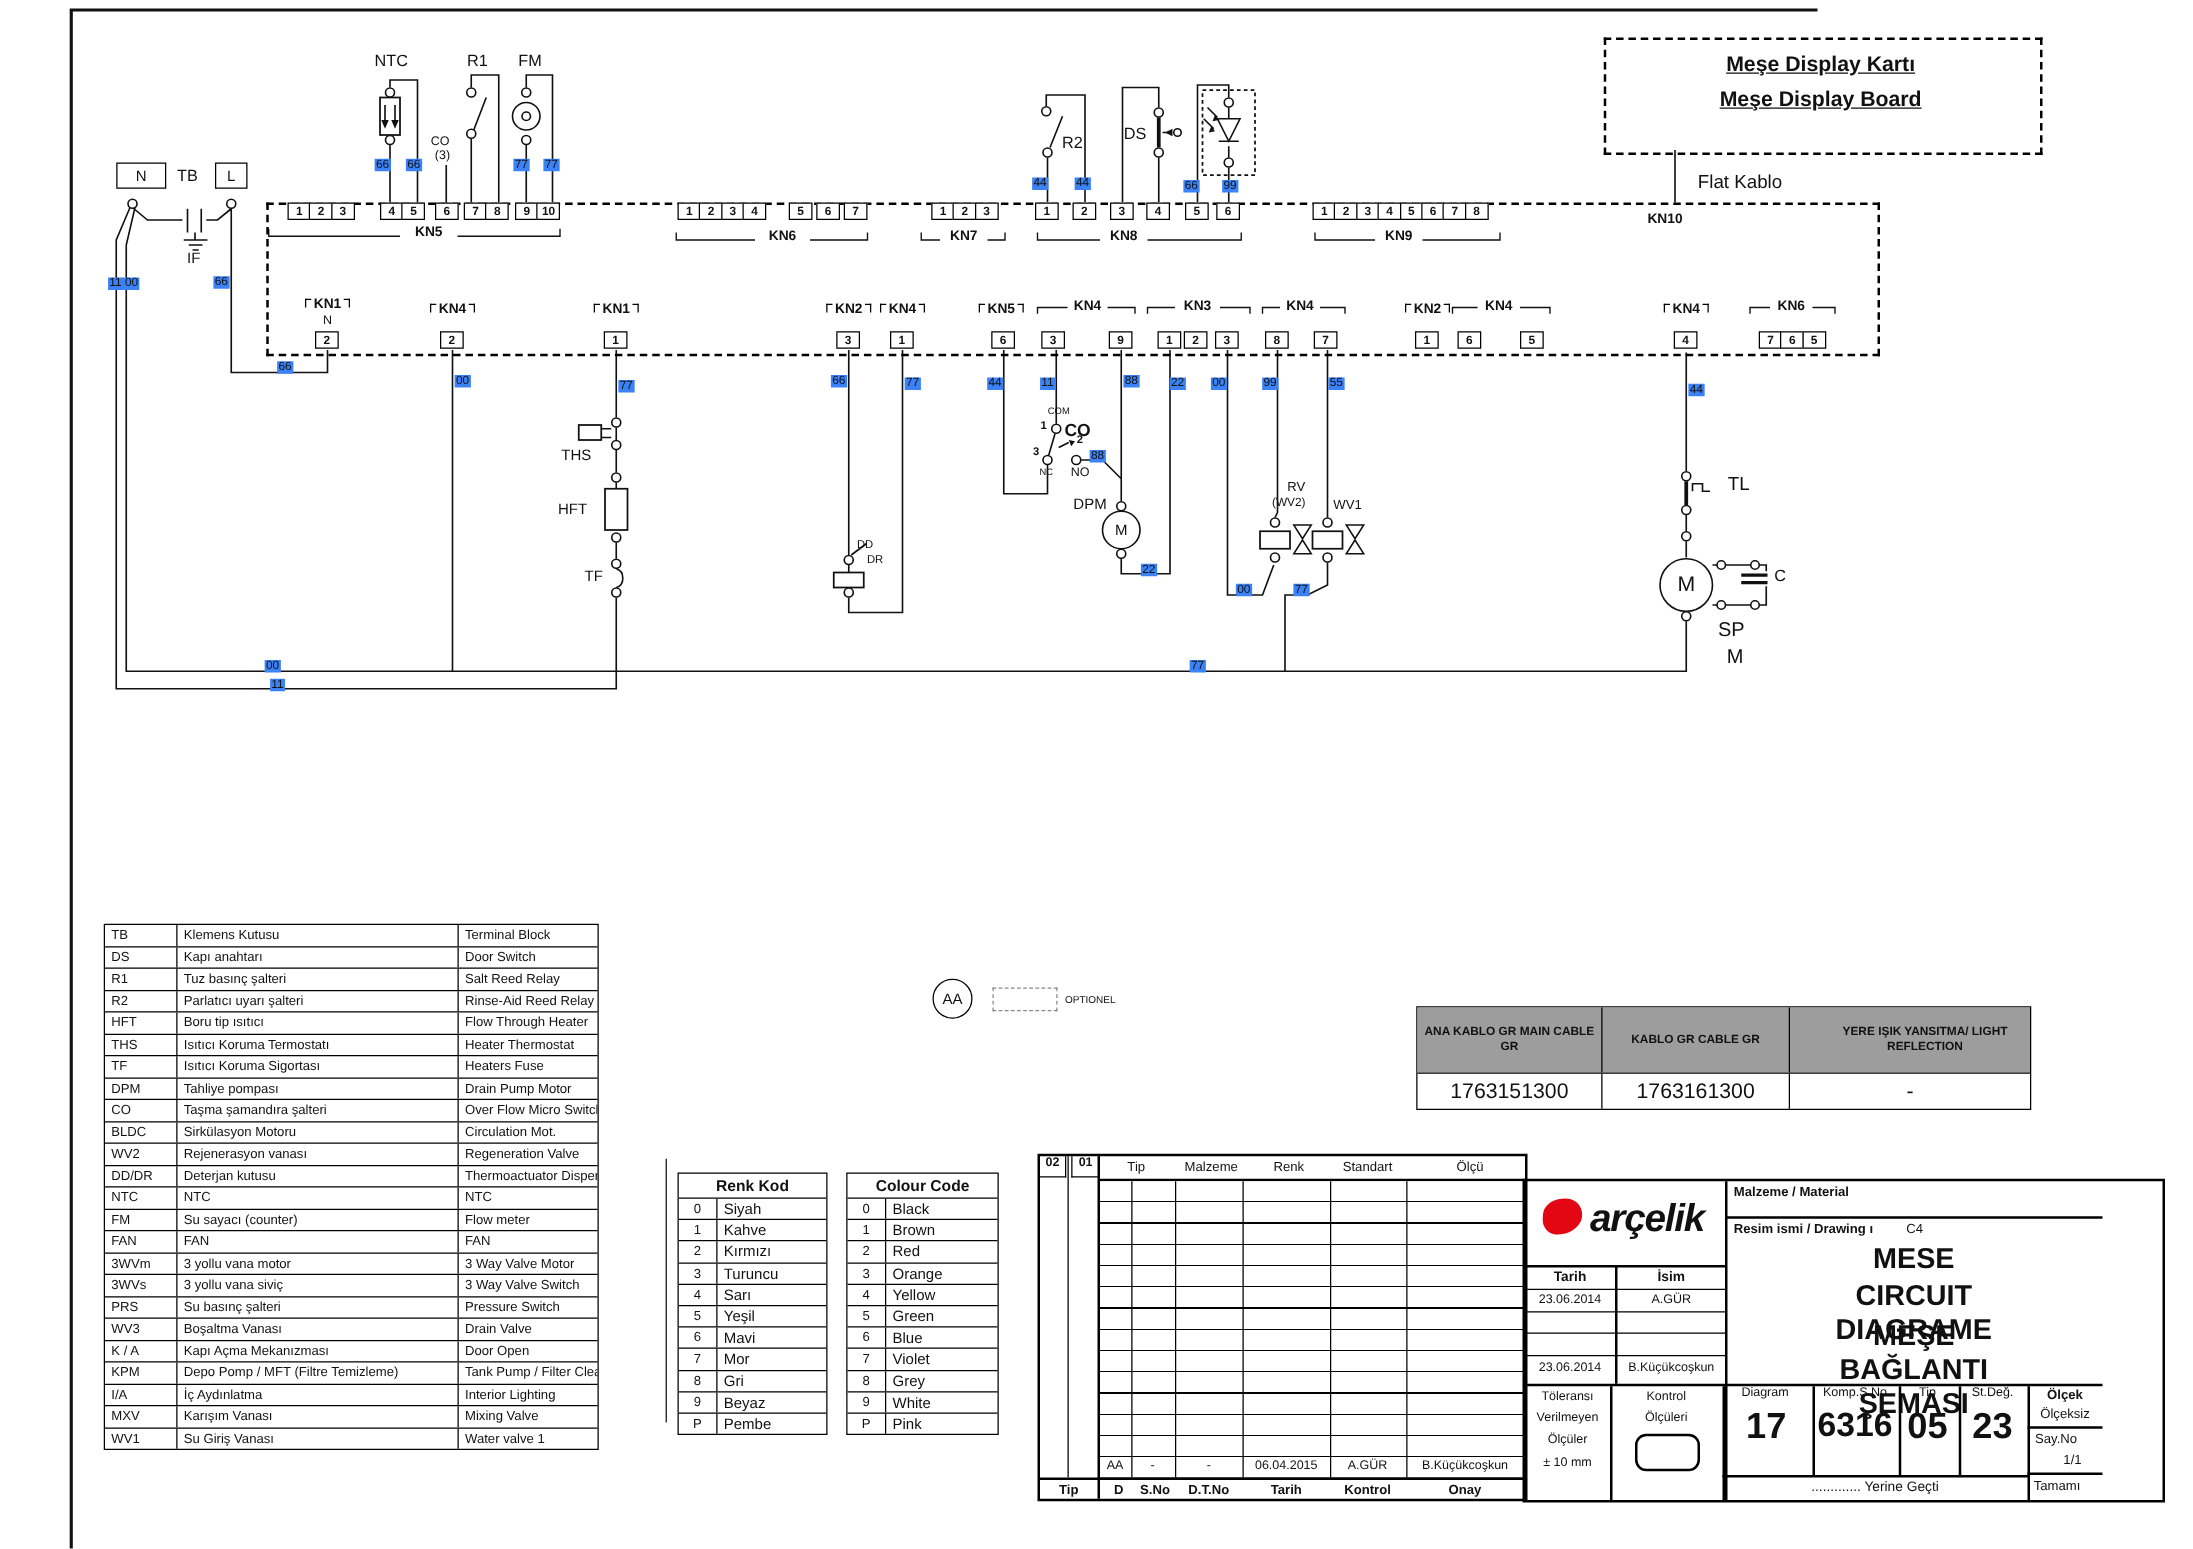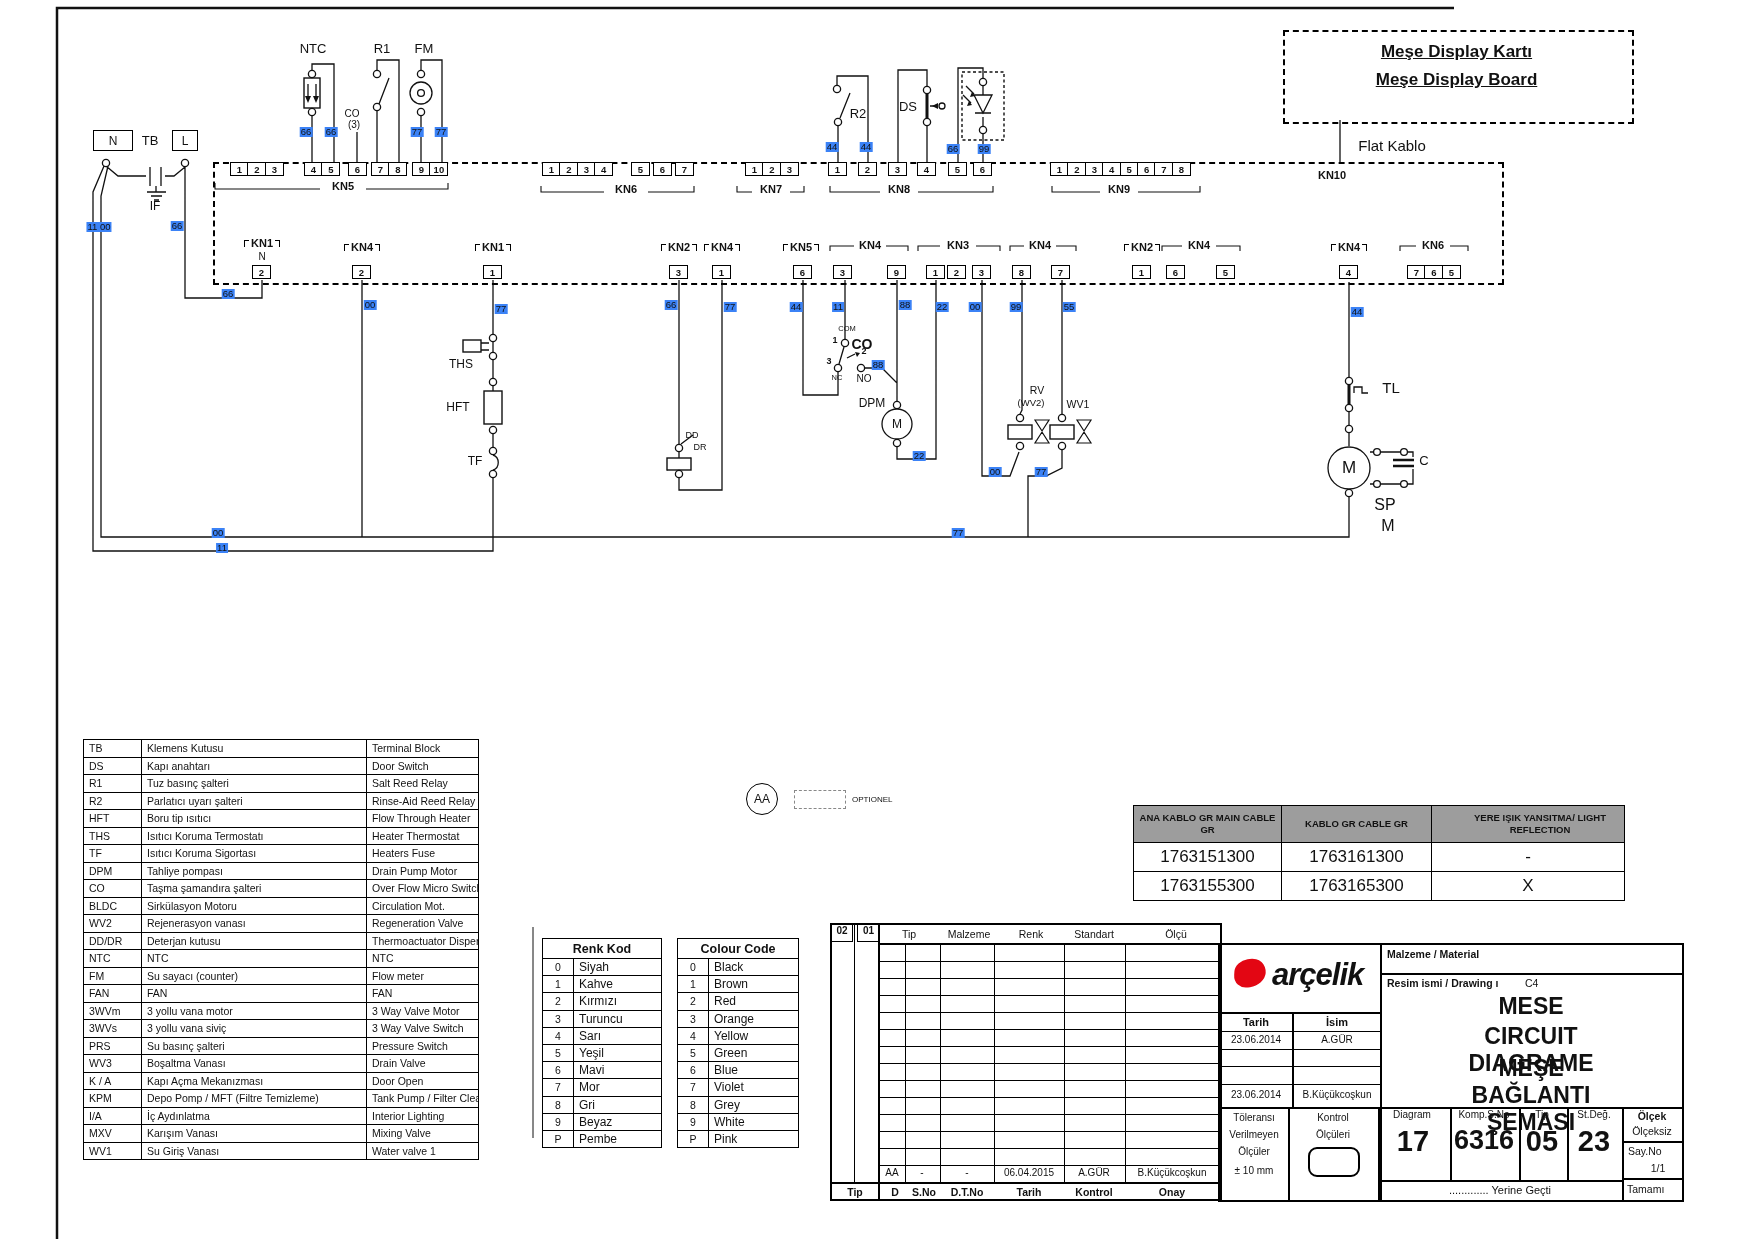--- a/index.html
+++ b/index.html
@@ -31,21 +31,21 @@
   .legend .tr{height:16.5px;}
   .legend .td:nth-child(1){width:47px;}
   .legend .td:nth-child(2){width:214px;}
   .legend .td:nth-child(3){flex:1;}
   .ctable{position:absolute;border:1.8px solid #000;background:#fff;}
   .chead{height:19px;border-bottom:1.4px solid #000;display:flex;align-items:center;justify-content:center;font-weight:bold;font-size:12.5px;}
   .ctable .tr{height:16.2px;}
   .ctable .td:nth-child(1){width:30px;justify-content:center;padding:0;}
   .ctable .td:nth-child(2){flex:1;font-size:12px;}
   .cable{position:absolute;border:1.8px solid #000;background:#fff;}
-  .cable-head{display:flex;height:36px;background:#9d9d9d;}
+  .cable-head{display:flex;height:52px;background:#9d9d9d;}
   .cth{border-left:1.4px solid #000;display:flex;align-items:center;justify-content:center;text-align:center;font-weight:bold;font-size:9.5px;line-height:1.3;}
   .cth:first-child{border-left:none;}
   .cable .tr{height:28px;border-top:1.4px solid #000;}
   .cable .td{justify-content:center;font-size:17px;padding:0;}
   .cable .td:nth-child(1){width:147px;}
   .cable .td:nth-child(2){width:149px;border-left:1.4px solid #000;}
   .cable .td:nth-child(3){flex:1;border-left:1.4px solid #000;}
   
   .hline,.vline{position:absolute;background:#000;}
   
@@ -646,25 +646,20 @@
       <div class="cth" style="width:147px;">ANA KABLO GR MAIN CABLE GR</div>
       <div class="cth" style="width:149px;">KABLO GR CABLE GR</div>
       <div class="cth" style="flex:1;padding-left:24px;">YERE IŞIK YANSITMA/ LIGHT REFLECTION</div>
     </div>
     <div>
         <div class="tr">
           <div class="td">1763151300</div>
           <div class="td">1763161300</div>
           <div class="td">-</div>
         </div>
-        <div class="tr">
-          <div class="td">1763155300</div>
-          <div class="td">1763165300</div>
-          <div class="td">X</div>
-        </div>
       </div>
   </div>
 
   <div class="abs" style="left:830px;top:923px;width:388px;height:274px;border:2px solid #000;">
     <div class="abs" style="left:0;top:0;width:20px;height:16px;border-right:1.4px solid #000;border-bottom:1.4px solid #000;font-weight:bold;font-size:10px;text-align:center;">02</div>
     <div class="abs" style="left:25px;top:0;width:21px;height:16px;border:1.4px solid #000;border-top:none;font-weight:bold;font-size:10px;text-align:center;">01</div>
     <span class="abs c" style="left:77px;top:3px;font-size:10.5px;">Tip</span>
     <span class="abs c" style="left:137px;top:3px;font-size:10.5px;">Malzeme</span>
     <span class="abs c" style="left:199px;top:3px;font-size:10.5px;">Renk</span>
     <span class="abs c" style="left:262px;top:3px;font-size:10.5px;">Standart</span>
@@ -687,21 +682,21 @@
     <div class="hline" style="left:0;top:257px;width:388px;height:2px;"></div>
     <span class="abs c" style="left:23px;top:261px;font-size:10.5px;font-weight:bold;">Tip</span>
     <span class="abs c" style="left:63px;top:261px;font-size:10.5px;font-weight:bold;">D</span>
     <span class="abs c" style="left:92px;top:261px;font-size:10.5px;font-weight:bold;">S.No</span>
     <span class="abs c" style="left:135px;top:261px;font-size:10.5px;font-weight:bold;">D.T.No</span>
     <span class="abs c" style="left:197px;top:261px;font-size:10.5px;font-weight:bold;">Tarih</span>
     <span class="abs c" style="left:262px;top:261px;font-size:10.5px;font-weight:bold;">Kontrol</span>
     <span class="abs c" style="left:340px;top:261px;font-size:10.5px;font-weight:bold;">Onay</span>
   </div>
 
-  <div class="abs" style="left:1218px;top:943px;width:462px;height:255px;border:2.5px solid #000;">
+  <div class="abs" style="left:1218px;top:943px;width:462px;height:255px;border:2.5px solid #000;padding-left:48px;">
 
     <div class="abs" style="left:14px;top:14px;width:32px;height:28px;background:#e30613;border-radius:42% 58% 50% 50% / 38% 62% 45% 55%;transform:rotate(-8deg) skewX(-12deg);"></div>
     <span class="abs" style="left:52px;top:12px;font-weight:bold;font-style:italic;font-size:31px;letter-spacing:-1px;">arçelik</span>
     <div class="hline" style="left:0;top:67px;width:160px;height:2px;"></div>
     <div class="vline" style="left:160px;top:0;width:2px;height:255px;"></div>
 
     <span class="abs c" style="left:36px;top:71px;font-weight:bold;font-size:11px;">Tarih</span>
     <span class="abs c" style="left:117px;top:71px;font-weight:bold;font-size:11px;">İsim</span>
     <div class="vline" style="left:72px;top:67px;width:1.6px;height:95px;"></div>
     <div class="hline" style="left:0;top:86px;width:160px;height:1.4px;"></div>

